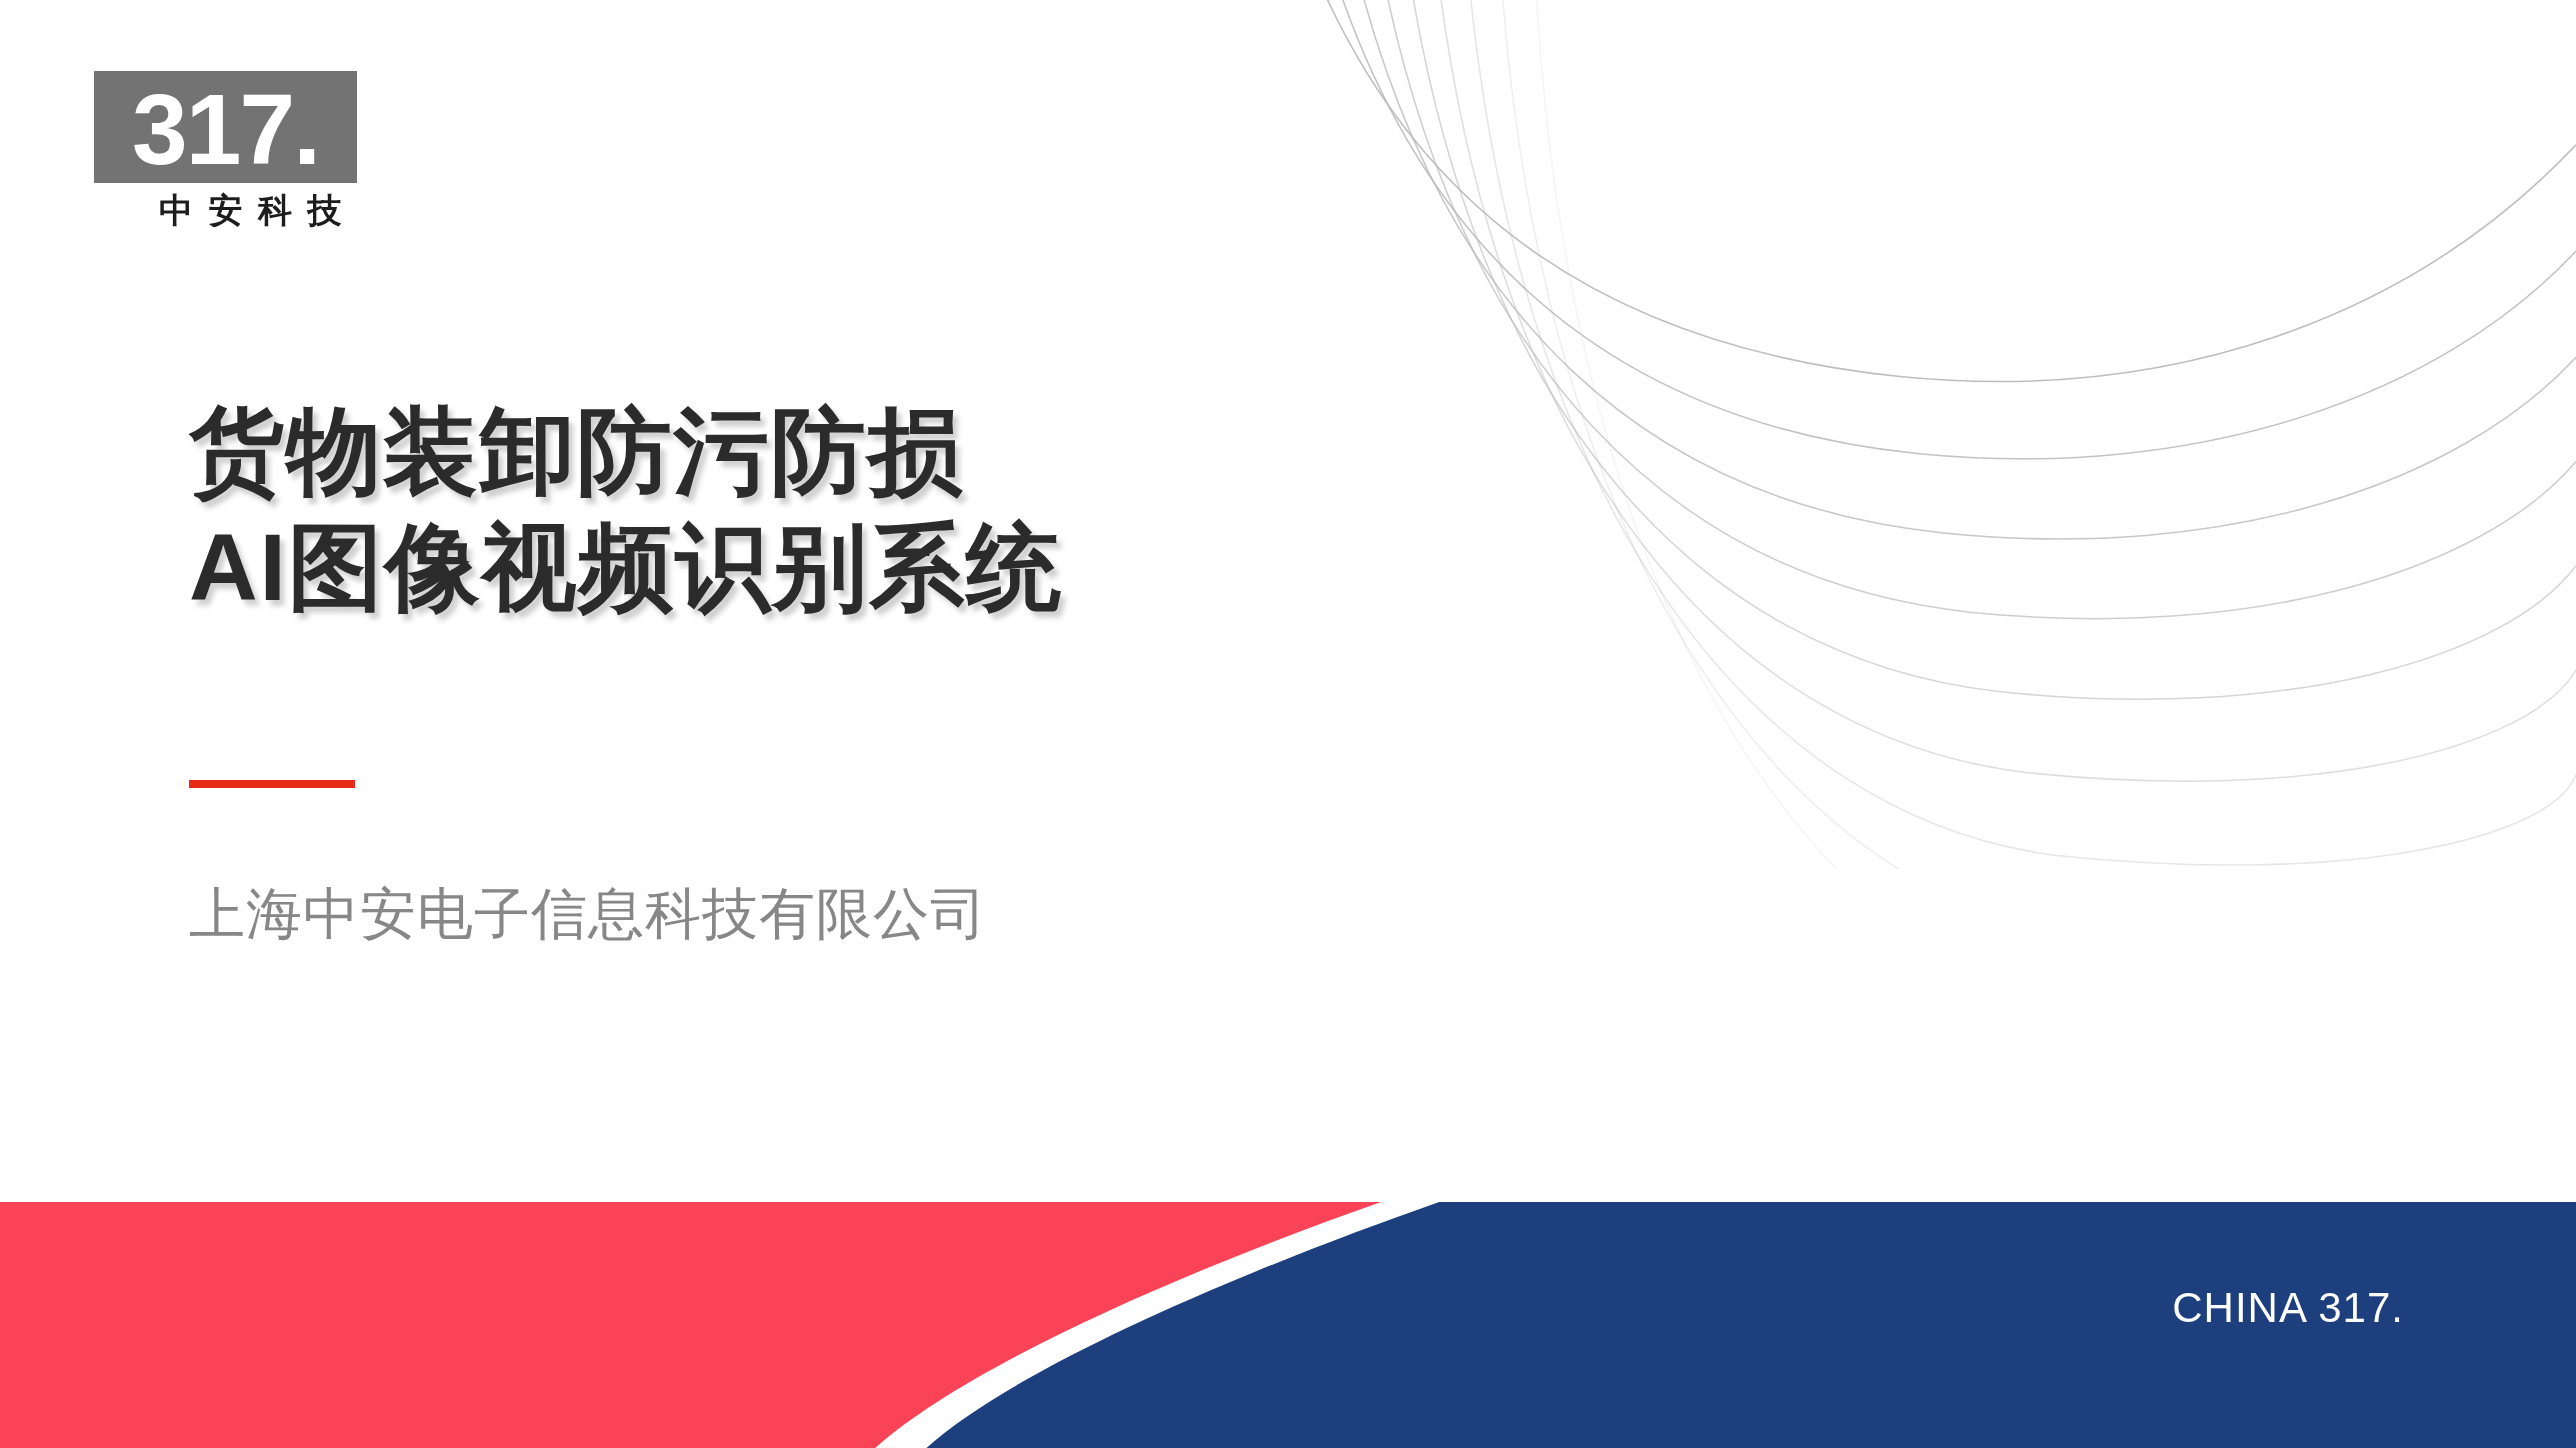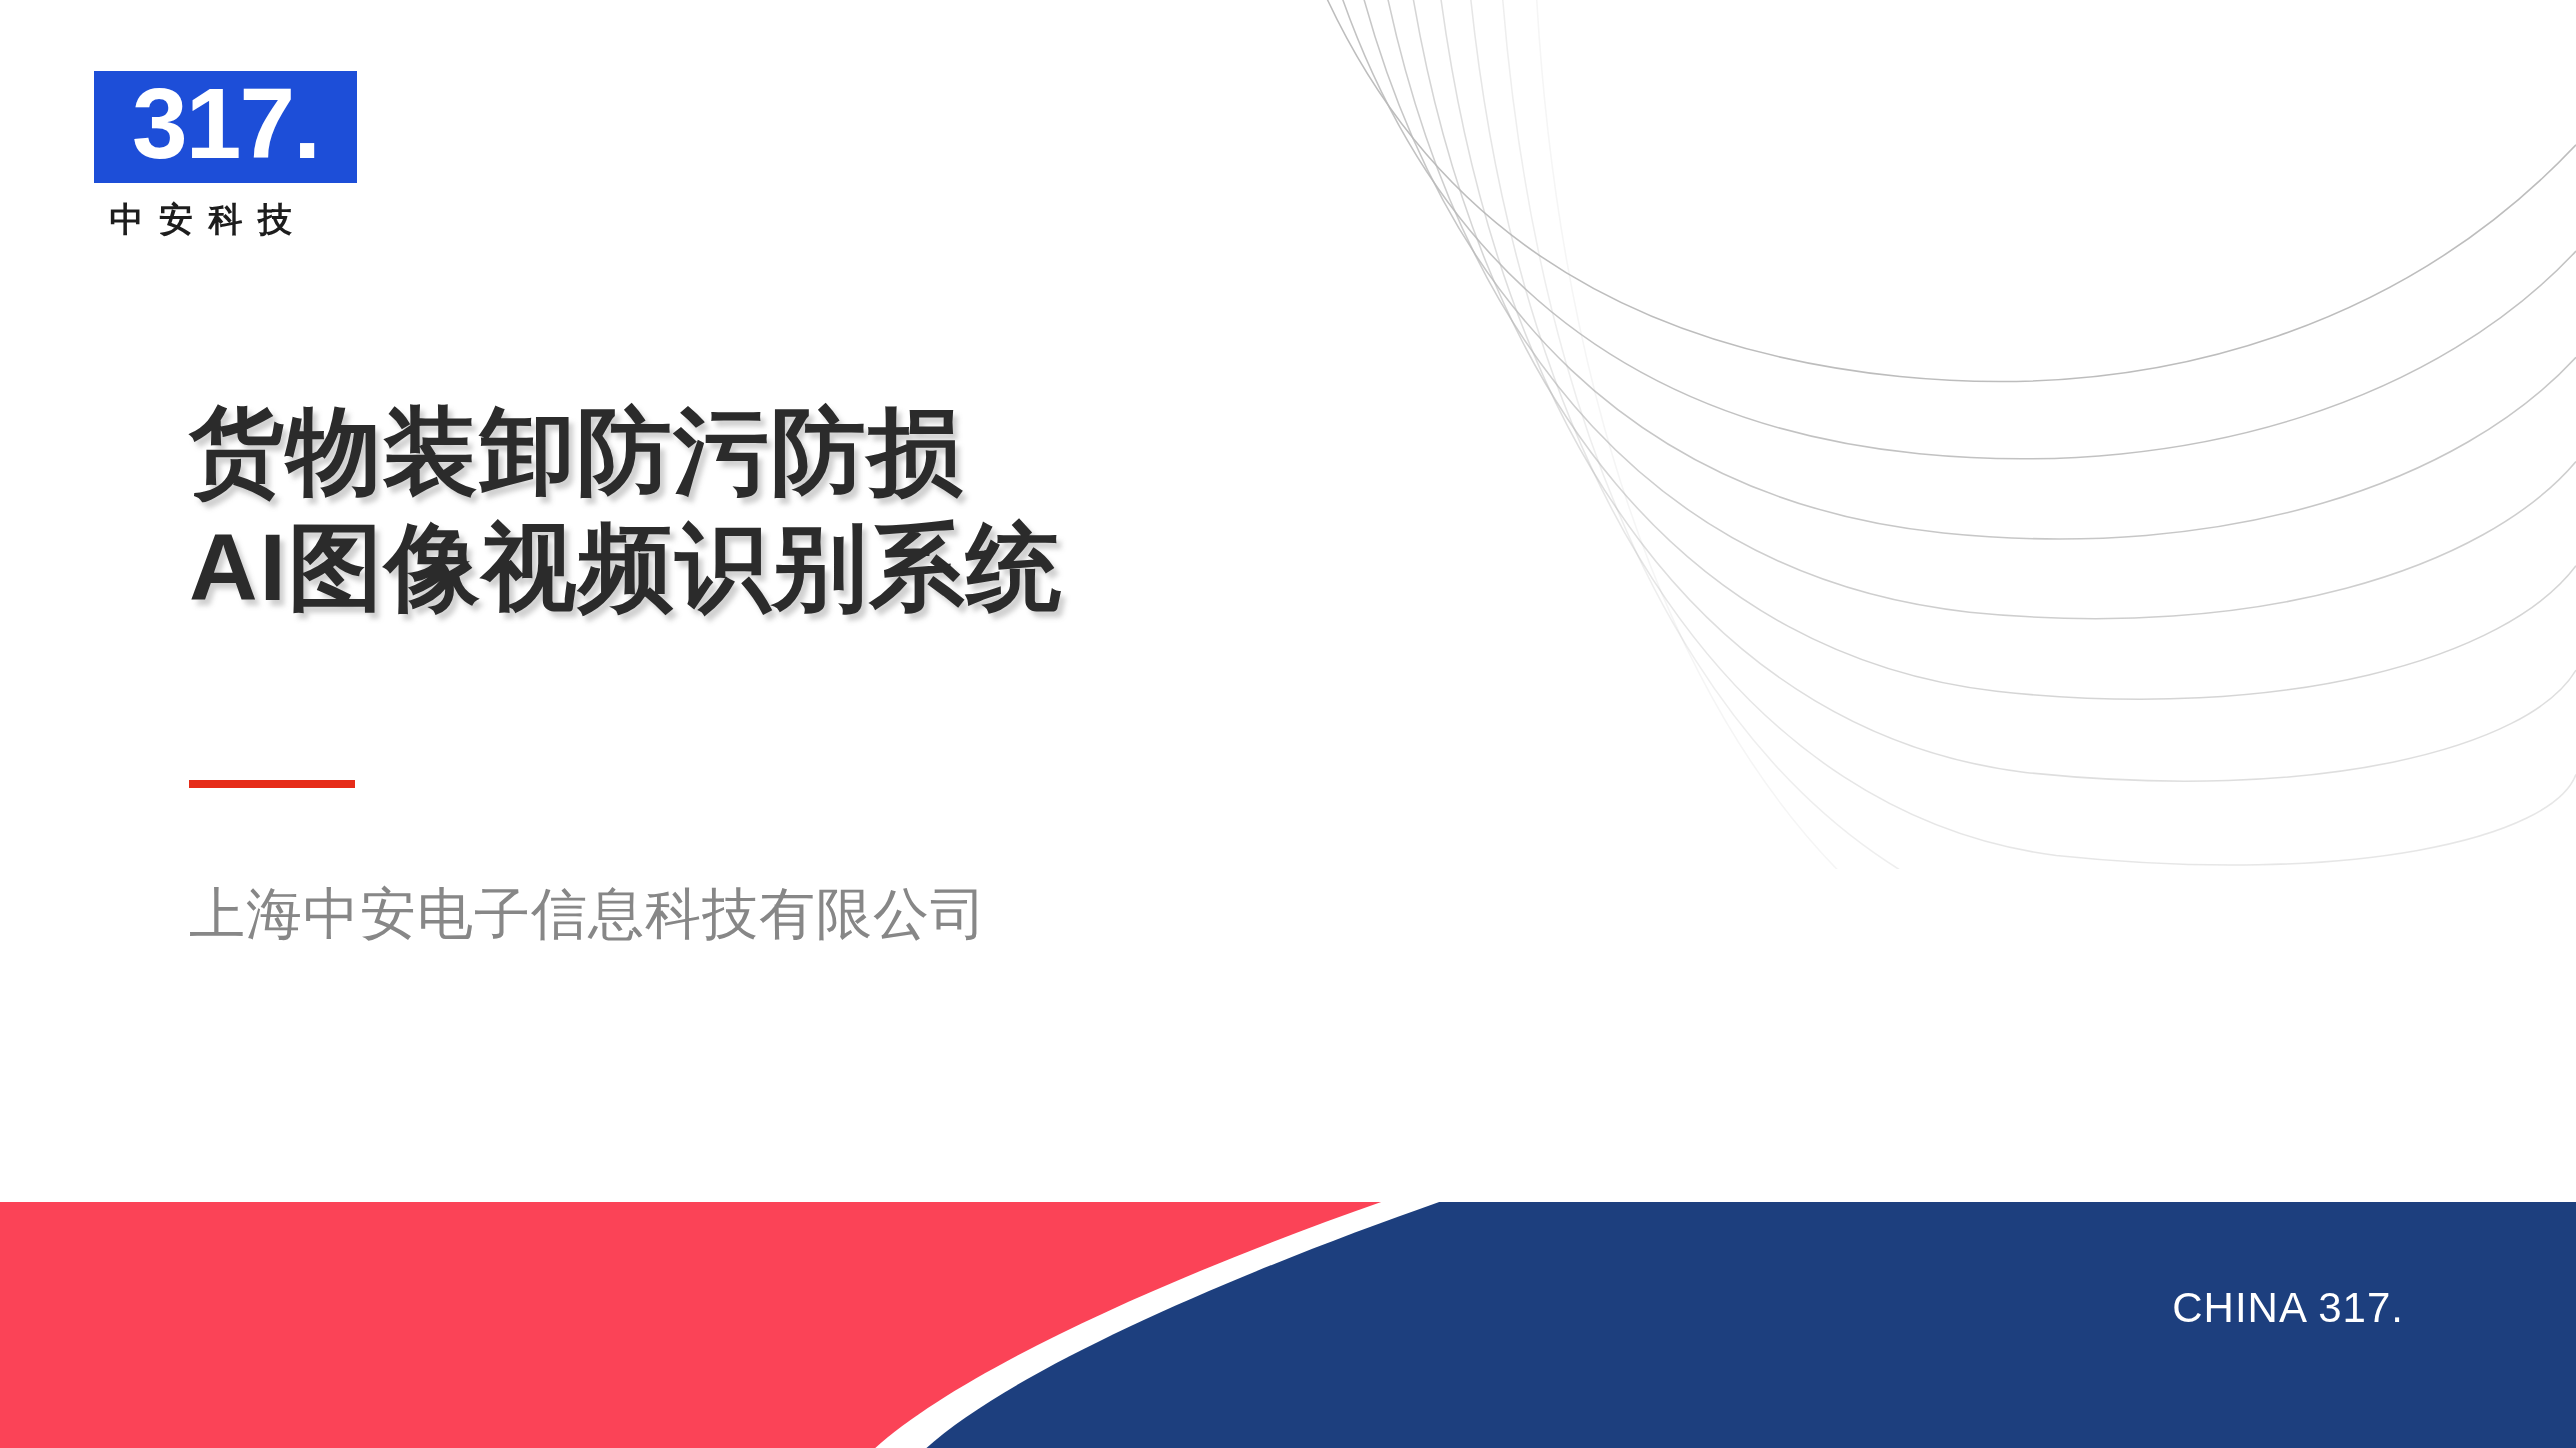--- a/index.html
+++ b/index.html
@@ -32,42 +32,42 @@
   
   #logo {
     position: absolute;
     left: 94px;
     top: 71px;
     width: 263px;
   }
   #logo-mark {
     width: 263px;
     height: 112px;
-    background: #1d4ed8;
+    background: #737373;
     display: flex;
-    align-items: center;
+    align-items: flex-end;
     justify-content: center;
   }
   #logo-mark-text {
     color: #ffffff;
     font-size: 100px;
     line-height: 1;
     font-weight: bold;
     letter-spacing: -1.9px;
     font-family: "Liberation Sans", "DejaVu Sans", sans-serif;
     transform: translateY(-3.9px);
   }
   #logo-sub {
-    margin-top: 14px;
+    margin-top: 5px;
     color: #1d1d1d;
     font-size: 34px;
     font-weight: bold;
     letter-spacing: 15.5px;
     text-indent: 15.5px;
-    text-align: left;
+    text-align: right;
     font-family: "Liberation Sans", "DejaVu Sans", sans-serif;
     white-space: nowrap;
   }
 
   
   #headline {
     position: absolute;
     left: 189px;
     top: 394px;
     width: 1256px;

